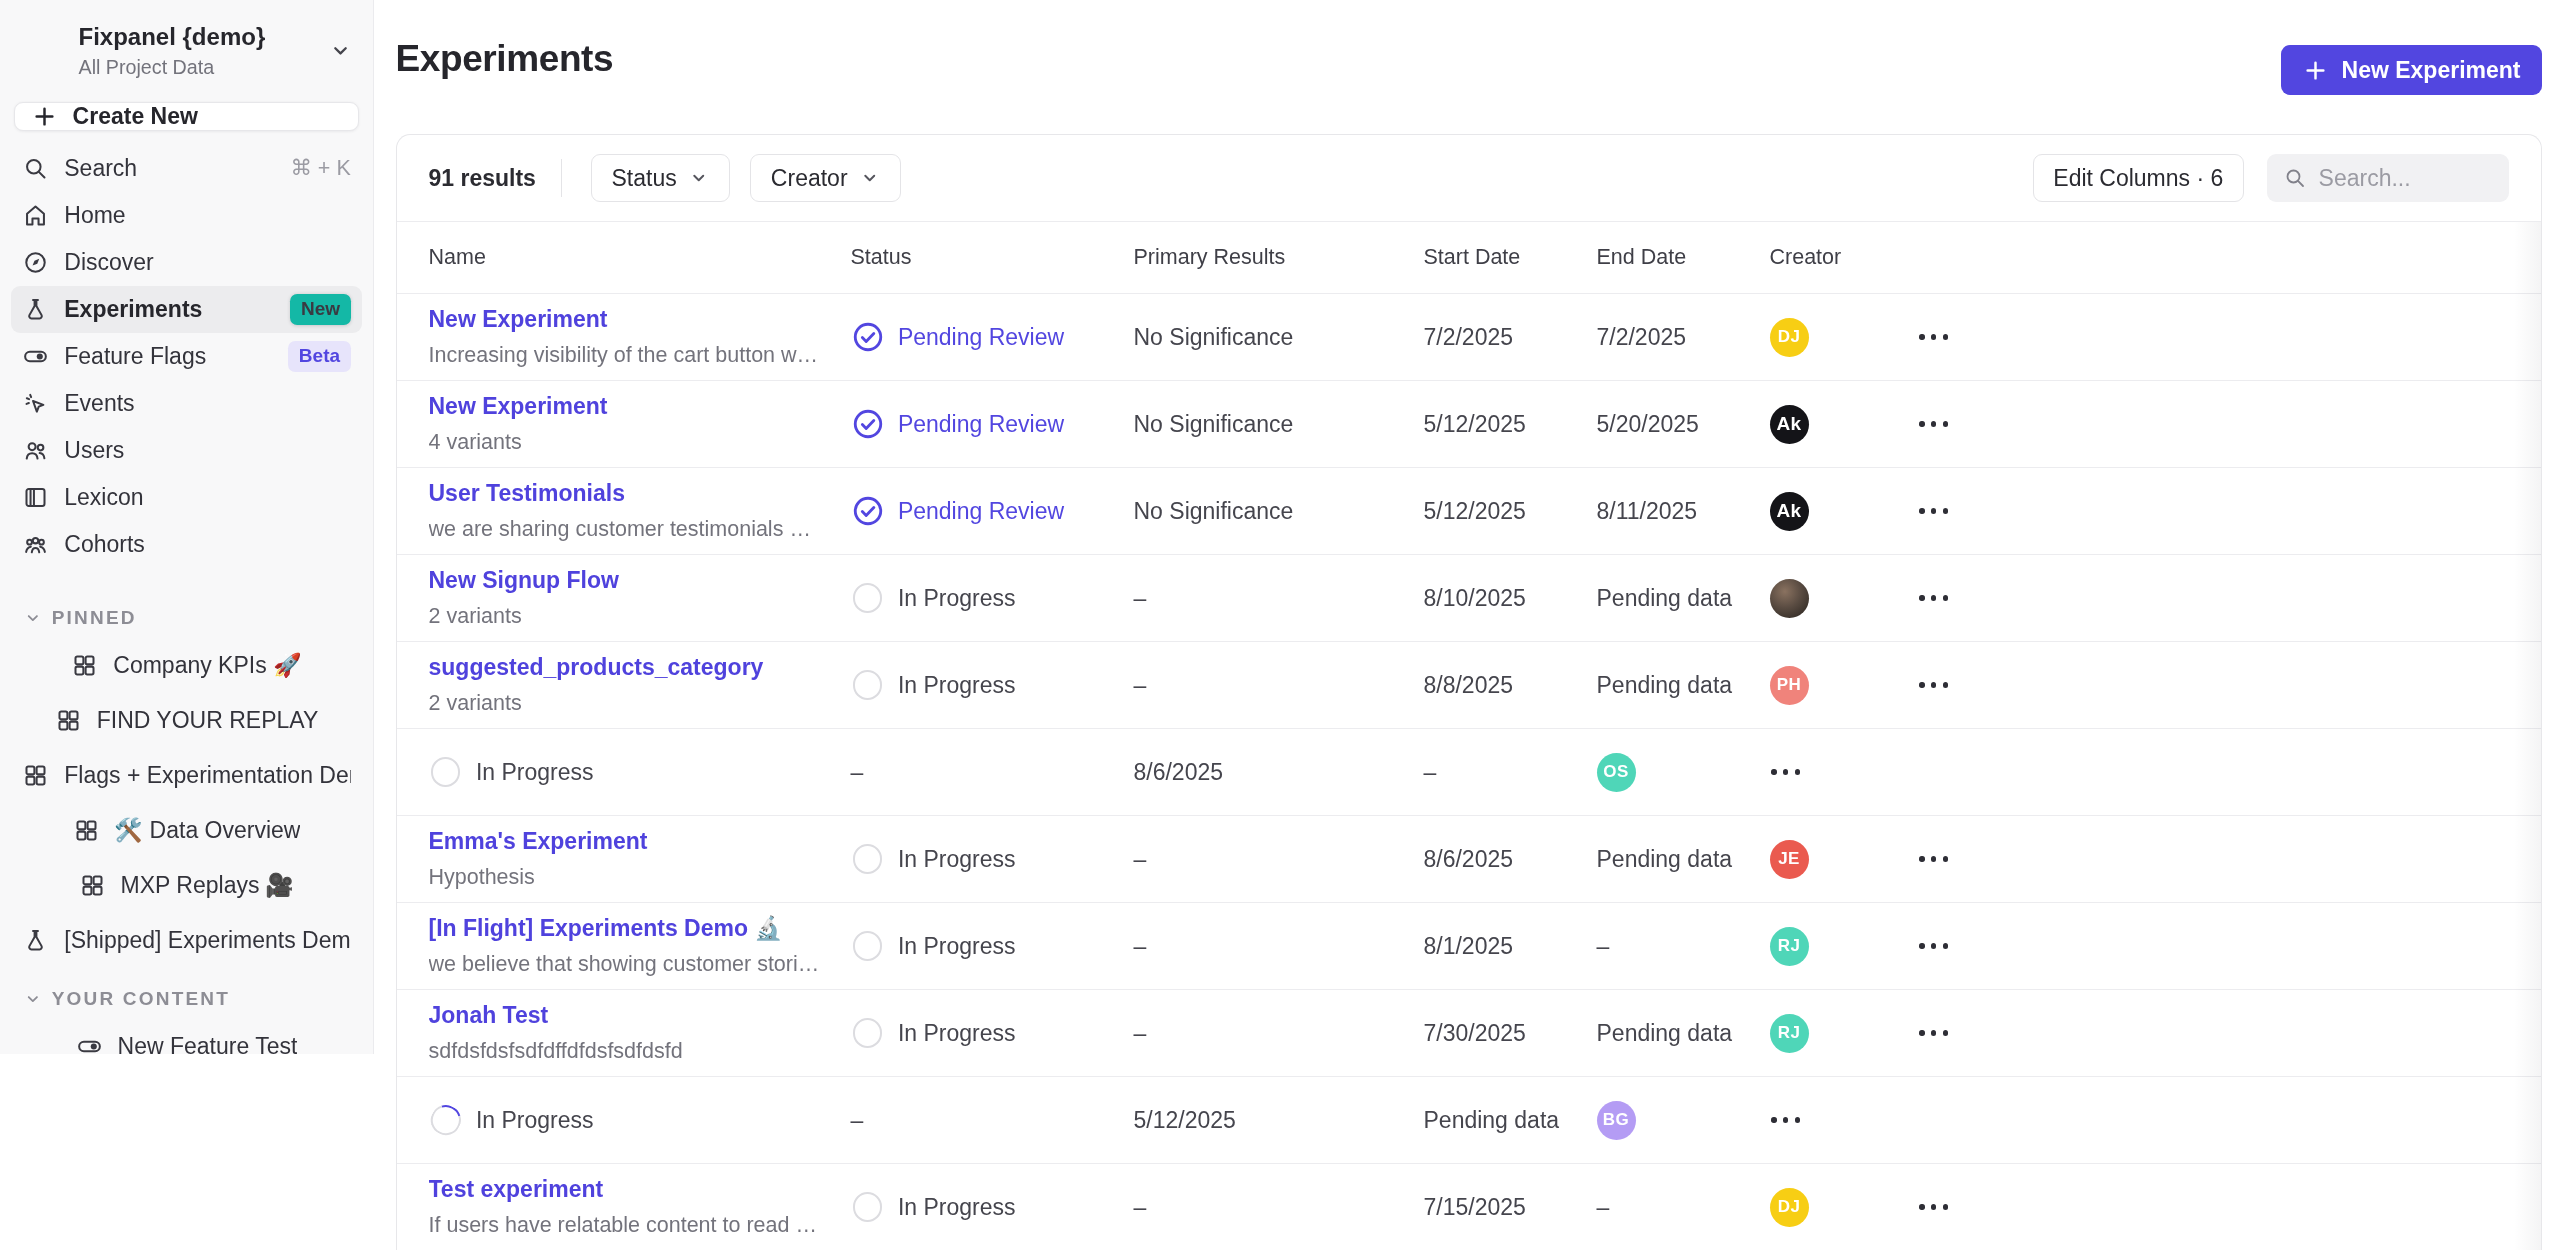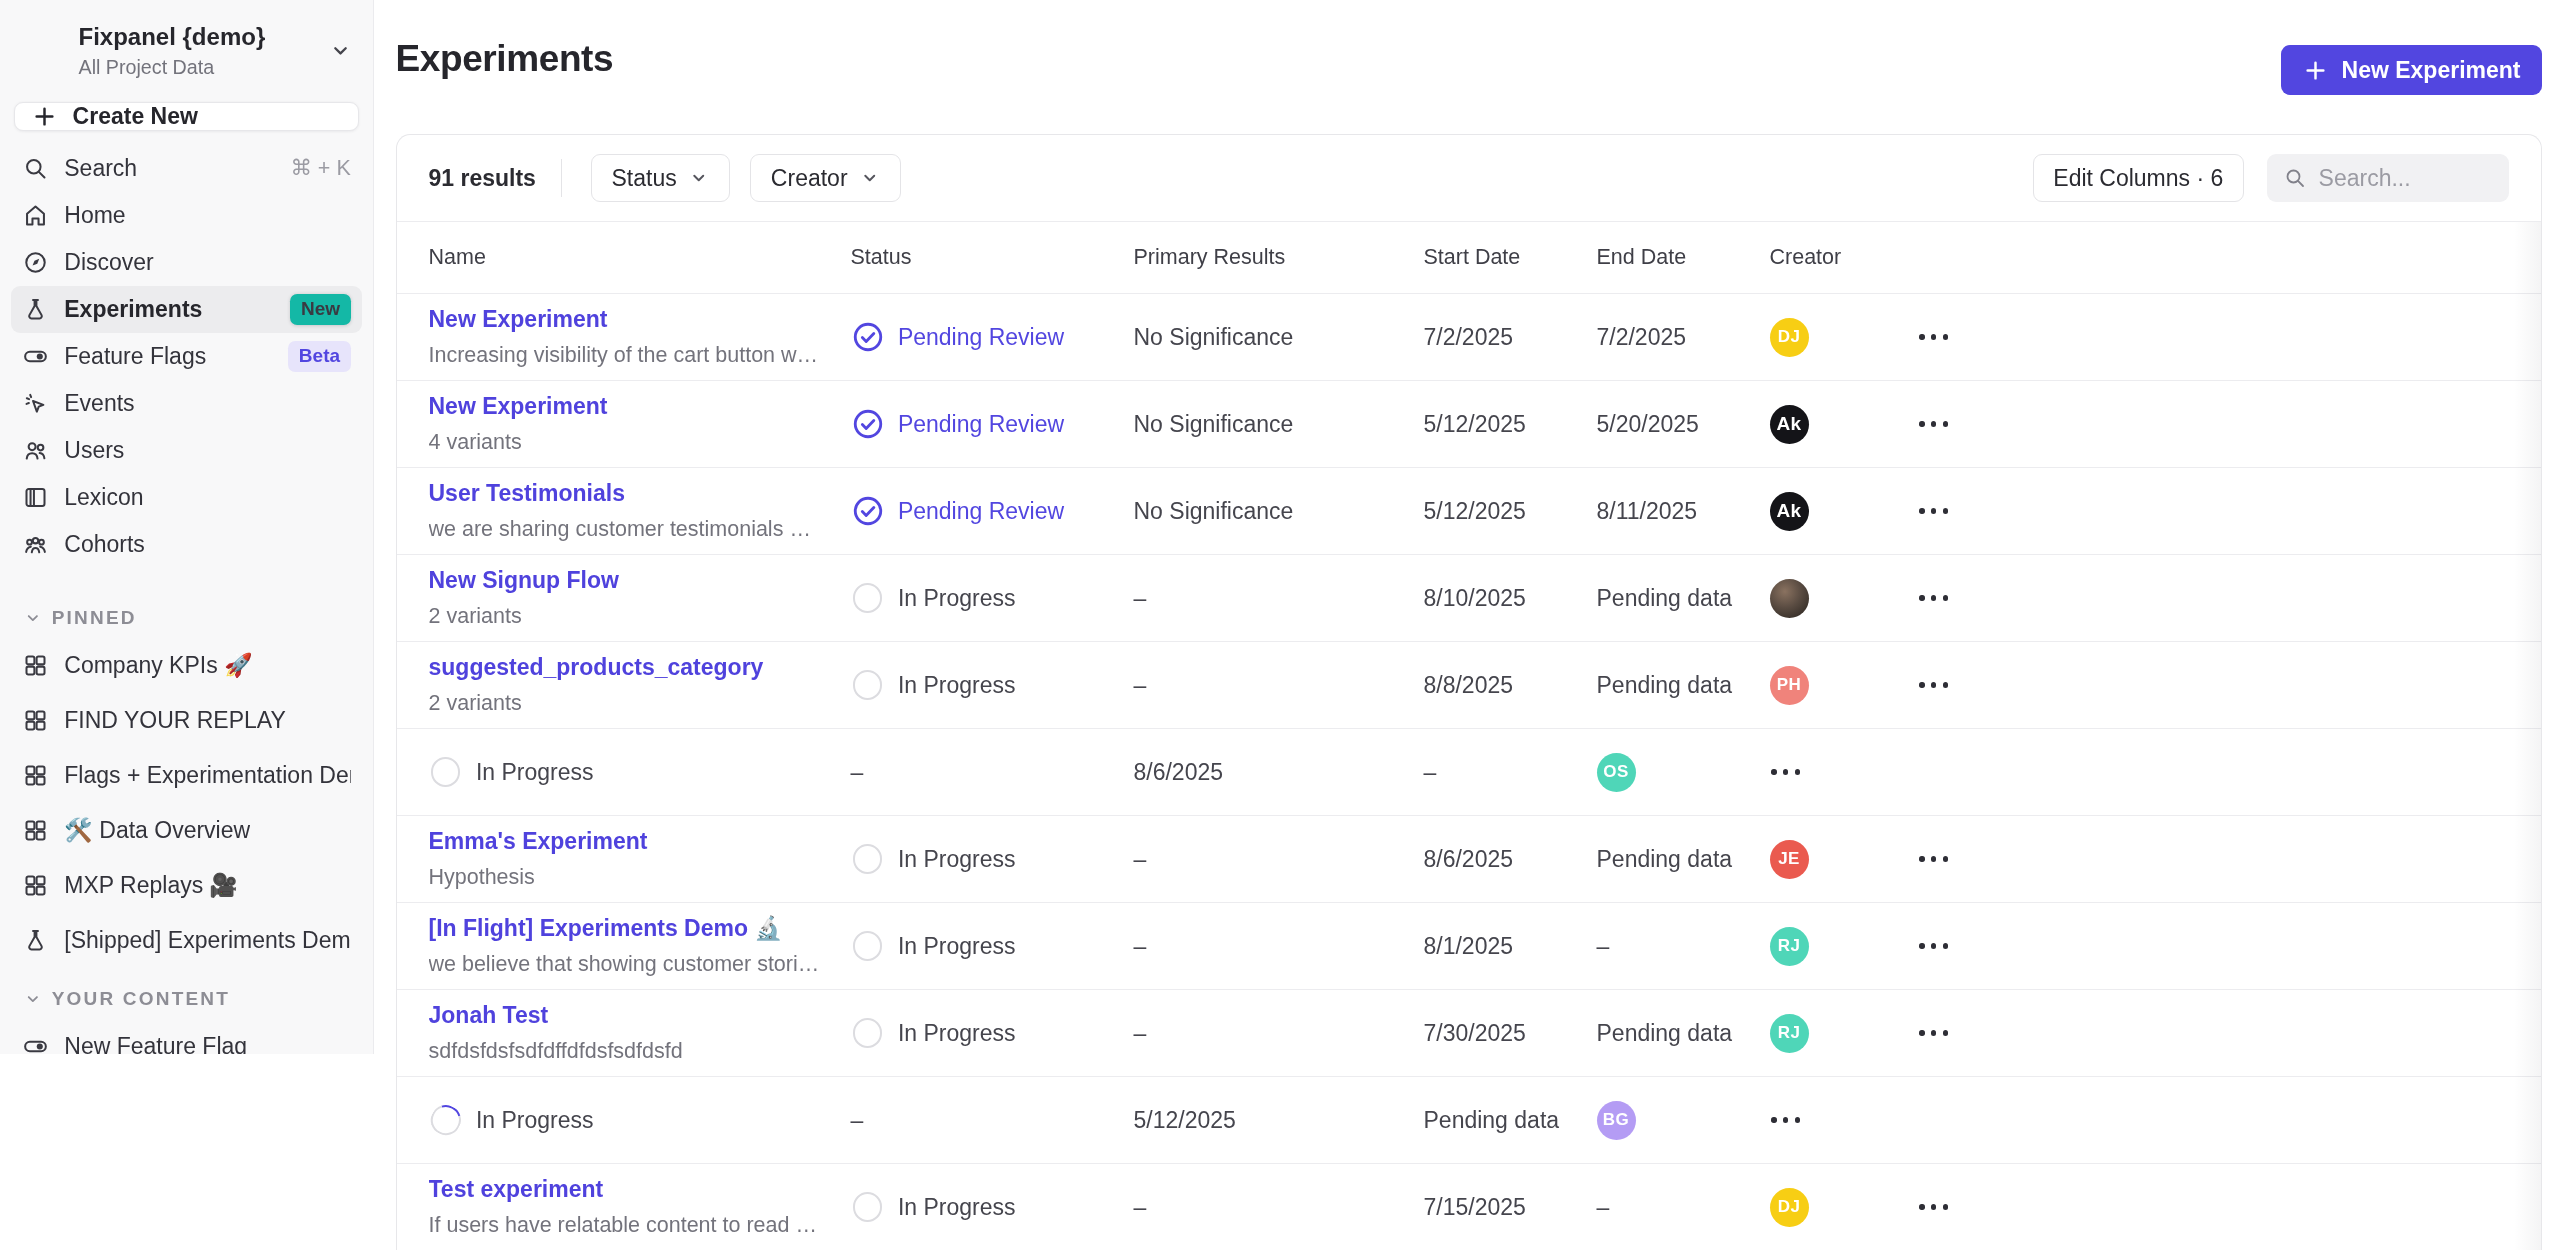--- a/index.html
+++ b/index.html
@@ -34,21 +34,21 @@
   .badge.new { background:#14b8a6; color:#3a3a42; box-shadow:0 0.9px 3.6px rgba(20,20,30,.16); }
   .badge.beta { background:#e7e4fb; color:#5246e0; }
 
   .sb-divider { height:0.9px; background:#e7e7ea; margin:19.7px 14.3px 0; }
   .section-h { display:flex; align-items:center; gap:9px; padding:19.7px 23px 9px;
     font-size:19px; letter-spacing:2.2px; color:#8d8d95; font-weight:700; }
   .section-h .ic { width:19.7px; height:19.7px; color:#8d8d95; }
   .pin-list { padding:0 10.7px; }
   .pin-item { height:55px; display:flex; align-items:center; gap:15px; padding:0 11.6px;
     border-radius:9px; font-size:23px; color:#33333b; font-weight:500; cursor:pointer;
-    white-space:nowrap; overflow:hidden; }
+    white-space:nowrap; overflow:hidden;justify-content:center; }
   .pin-item .lbl { overflow:hidden; text-overflow:clip; white-space:nowrap; }
 
   .sidebar-footer { margin-top:auto; border-top:0.9px solid #e7e7ea; height:41px;
     display:flex; align-items:flex-start; gap:41px; padding:16px 23px 0; }
   .foot-ic { width:34px; height:34px; color:#33333b; position:relative; cursor:pointer; flex:0 0 auto; }
   .foot-ic svg { width:100%; height:100%; }
   .foot-ic.has-dot::after { content:""; position:absolute; top:-5.4px; right:-6.3px; width:15px; height:15px;
     border-radius:50%; background:#f4756b; }
   .foot-ic:last-child { margin-left:auto; }
 
@@ -310,21 +310,21 @@
   </div>
   <div class="pin-list">
 
   <div class="pin-item">
         <span class="ic icon-slot">
           <svg viewBox="0 0 24 24" fill="none" stroke="currentColor" stroke-width="1.8" stroke-linecap="round" stroke-linejoin="round">
             <rect x="2.8" y="7.8" width="18.4" height="8.4" rx="4.2"></rect>
             <circle cx="15.8" cy="12" r="2.7" fill="currentColor" stroke="none"></circle>
           </svg>
         </span>
-        <span class="lbl">New Feature Flag</span>
+        <span class="lbl">New Feature Test</span>
       </div>
     </div>
 
   <div class="sidebar-footer">
     <span class="foot-ic"><svg viewBox="0 0 24 24" fill="none" stroke="currentColor" stroke-width="1.8" stroke-linecap="round" stroke-linejoin="round">
           <g fill="currentColor" stroke="none">
             <circle cx="5" cy="5" r="1.9"></circle>
             <circle cx="12" cy="5" r="1.9"></circle>
             <circle cx="19" cy="5" r="1.9"></circle>
             <circle cx="5" cy="12" r="1.9"></circle>

